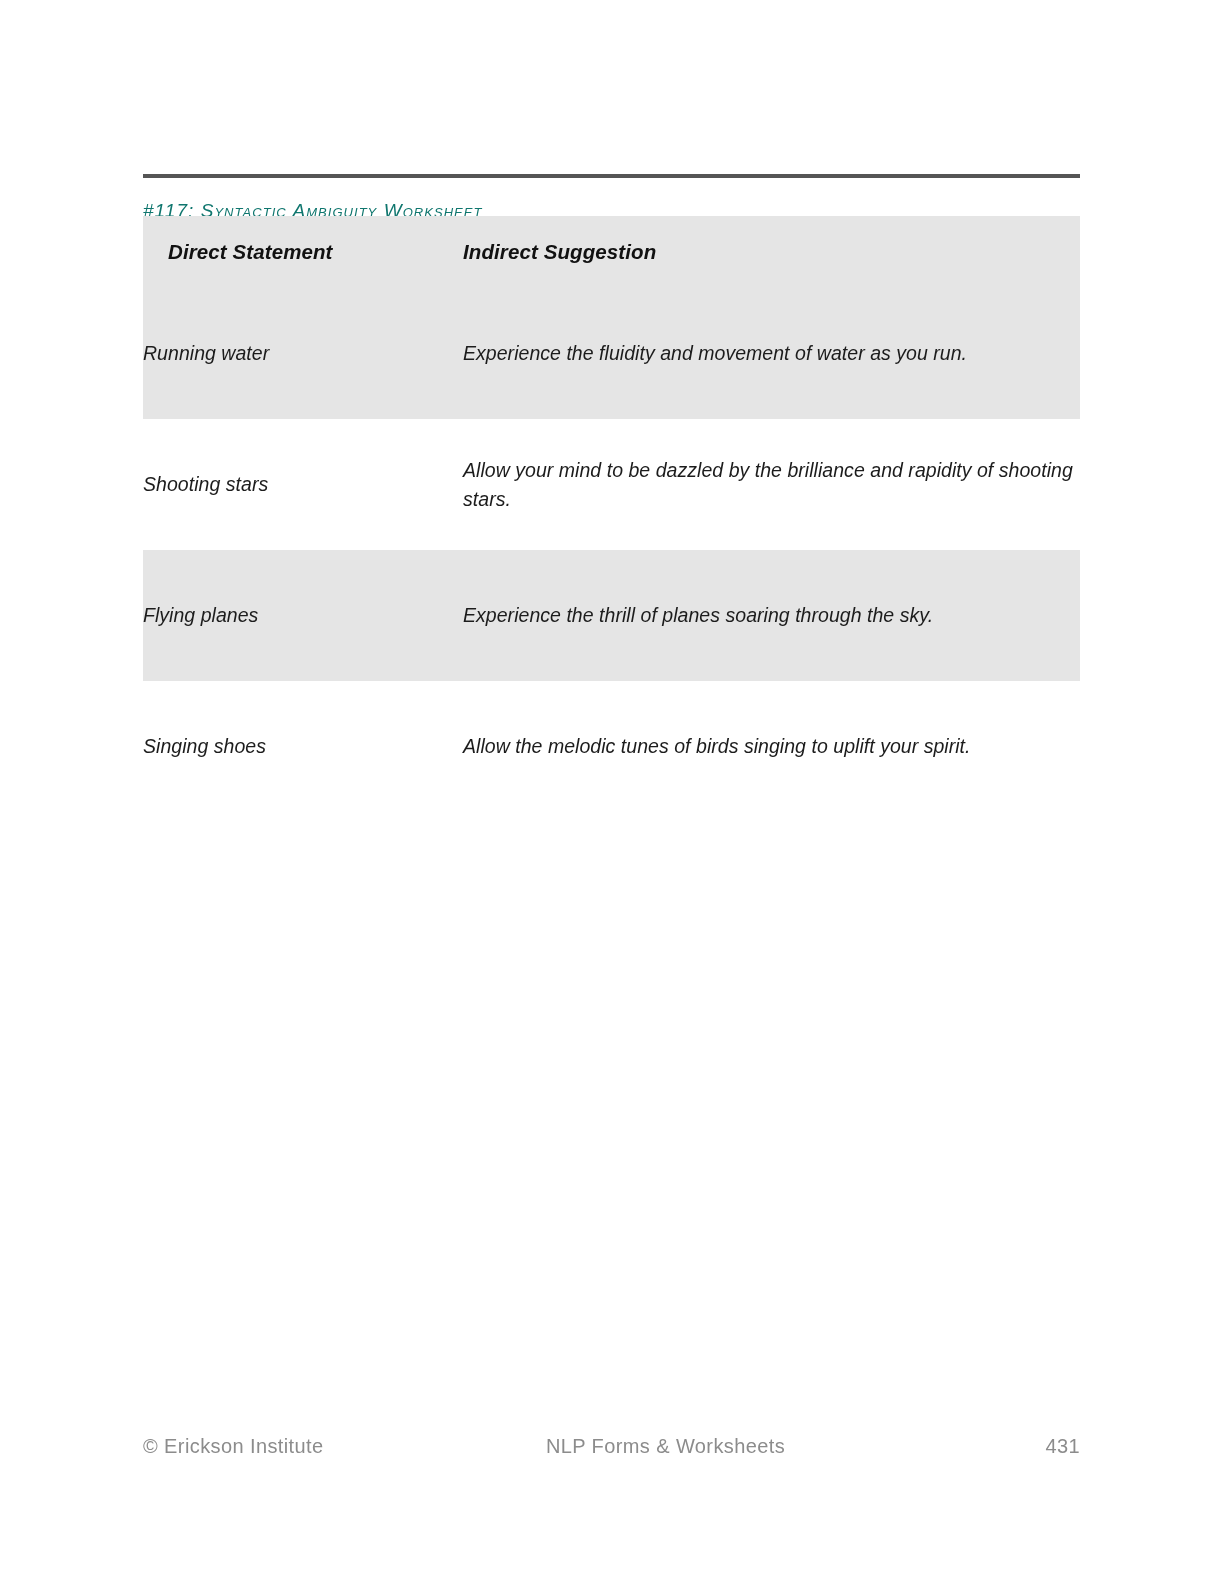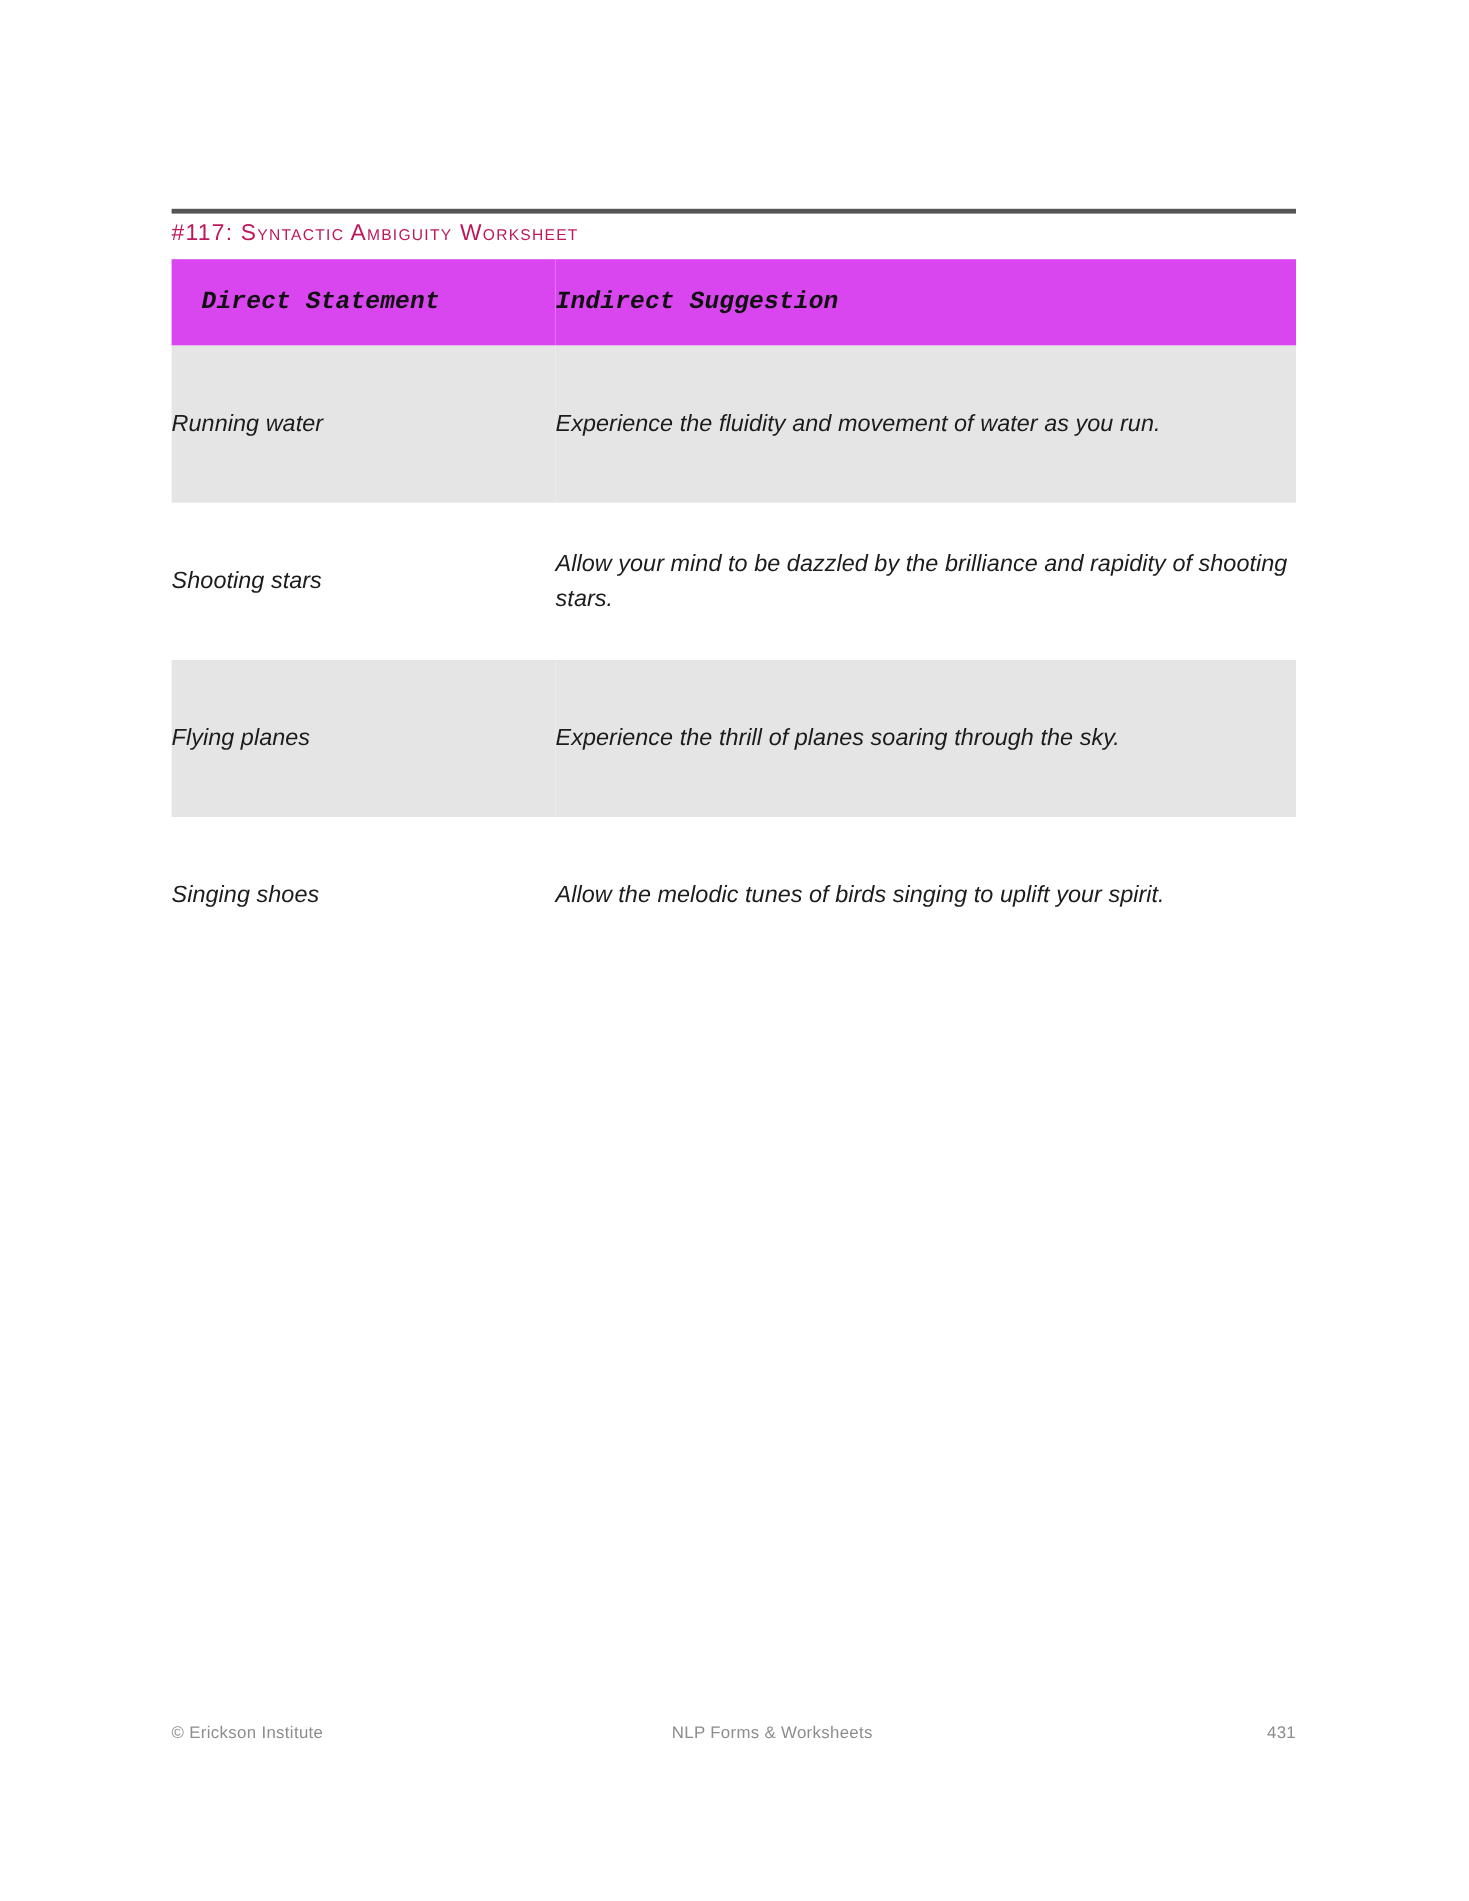--- a/index.html
+++ b/index.html
@@ -28,54 +28,54 @@
     left: 143px;
     top: 174px;
     width: 937px;
   }
   .top-rule {
     width: 100%;
     height: 4px;
     background: #555555;
   }
   .worksheet-title {
-    margin-top: 6px;
+    margin-top: 22px;
     font-family: "Liberation Sans", sans-serif;
     font-size: 19px;
     letter-spacing: 0.055em;
-    color: #be185d;
+    color: #0f766e;
     font-variant: small-caps;
     font-weight: 400;
     white-space: nowrap;
+    font-style: italic;
   }
 
   
   .table {
     position: absolute;
     left: 143px;
     top: 216px;
     width: 937px;
     border-collapse: collapse;
     table-layout: fixed;
   }
   .table col.col-direct { width: 320px; }
   .table col.col-indirect { width: 617px; }
 
   .table thead th {
-    background: #d946ef;
+    background: #e5e5e5;
     text-align: left;
     vertical-align: middle;
     padding: 0;
     height: 72px;
     font-weight: 700;
     font-style: italic;
     font-size: 20.5px;
     color: #111111;
     letter-spacing: 0.005em;
-    font-family: Liberation Mono, monospace;
   }
   .table thead th .cellpad-a { padding-left: 25px; }
   .table thead th .cellpad-b { padding-left: 0px; }
 
   .table tbody td {
     padding: 0;
     vertical-align: middle;
     font-style: italic;
     font-size: 19.5px;
     line-height: 1.47;
@@ -90,21 +90,21 @@
   .c2 { padding-left: 0px; padding-right: 42px; }
 
   
   .footer {
     position: absolute;
     left: 143px;
     top: 1435px;
     width: 937px;
     display: flex;
     align-items: baseline;
-    font-size: 14px;
+    font-size: 20px;
     color: #8c8c8c;
     letter-spacing: 0.02em;
     font-weight: 400;
   }
   .footer .f-left { flex: 0 0 auto; }
   .footer .f-center {
     flex: 1 1 auto;
     text-align: center;
     margin-left: -38px;
   }

